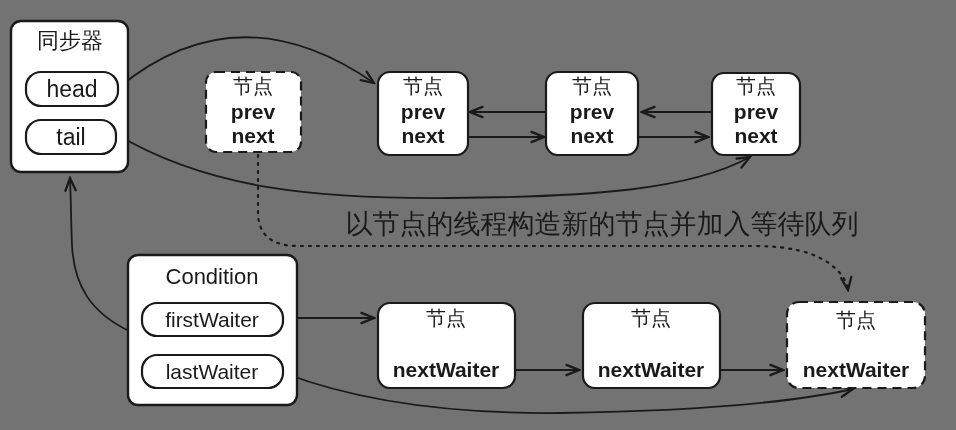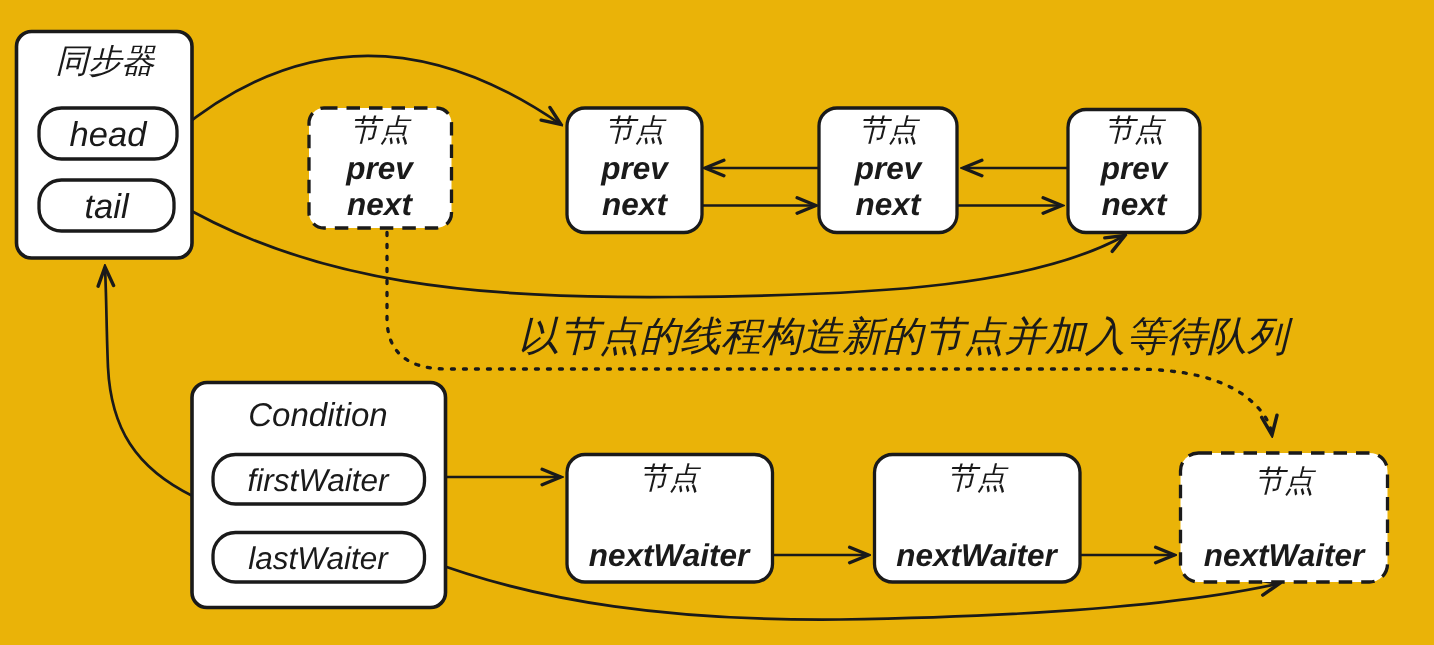--- a/index.html
+++ b/index.html
@@ -1,17 +1,17 @@
 <!DOCTYPE html>
 <html><head>
 <meta charset="utf-8">
 <style>
   html,body{margin:0;padding:0;background:#ffffff;}
-  .stage{position:relative;width:956px;height:430px;background:#eab308;overflow:hidden;
-         font-family:"Liberation Sans","DejaVu Sans",sans-serif;font-style:italic;}
+  .stage{position:relative;width:956px;height:430px;background:#737373;overflow:hidden;
+         font-family:"Liberation Sans","DejaVu Sans",sans-serif;}
   svg text{font-family:"Liberation Sans","DejaVu Sans",sans-serif;}
   .cn{font-size:20px;}
   .fld{font-size:21px;font-weight:bold;}
   .pill-label{font-size:23px;}
   .title-cn{font-size:22px;}
   .title-en{font-size:22px;}
   .caption{font-size:27px;}
   .box{fill:#ffffff;stroke-width:2.2;}
   .container-box{fill:#ffffff;stroke-width:2.4;}
   .pill{fill:#ffffff;stroke-width:2.2;}

